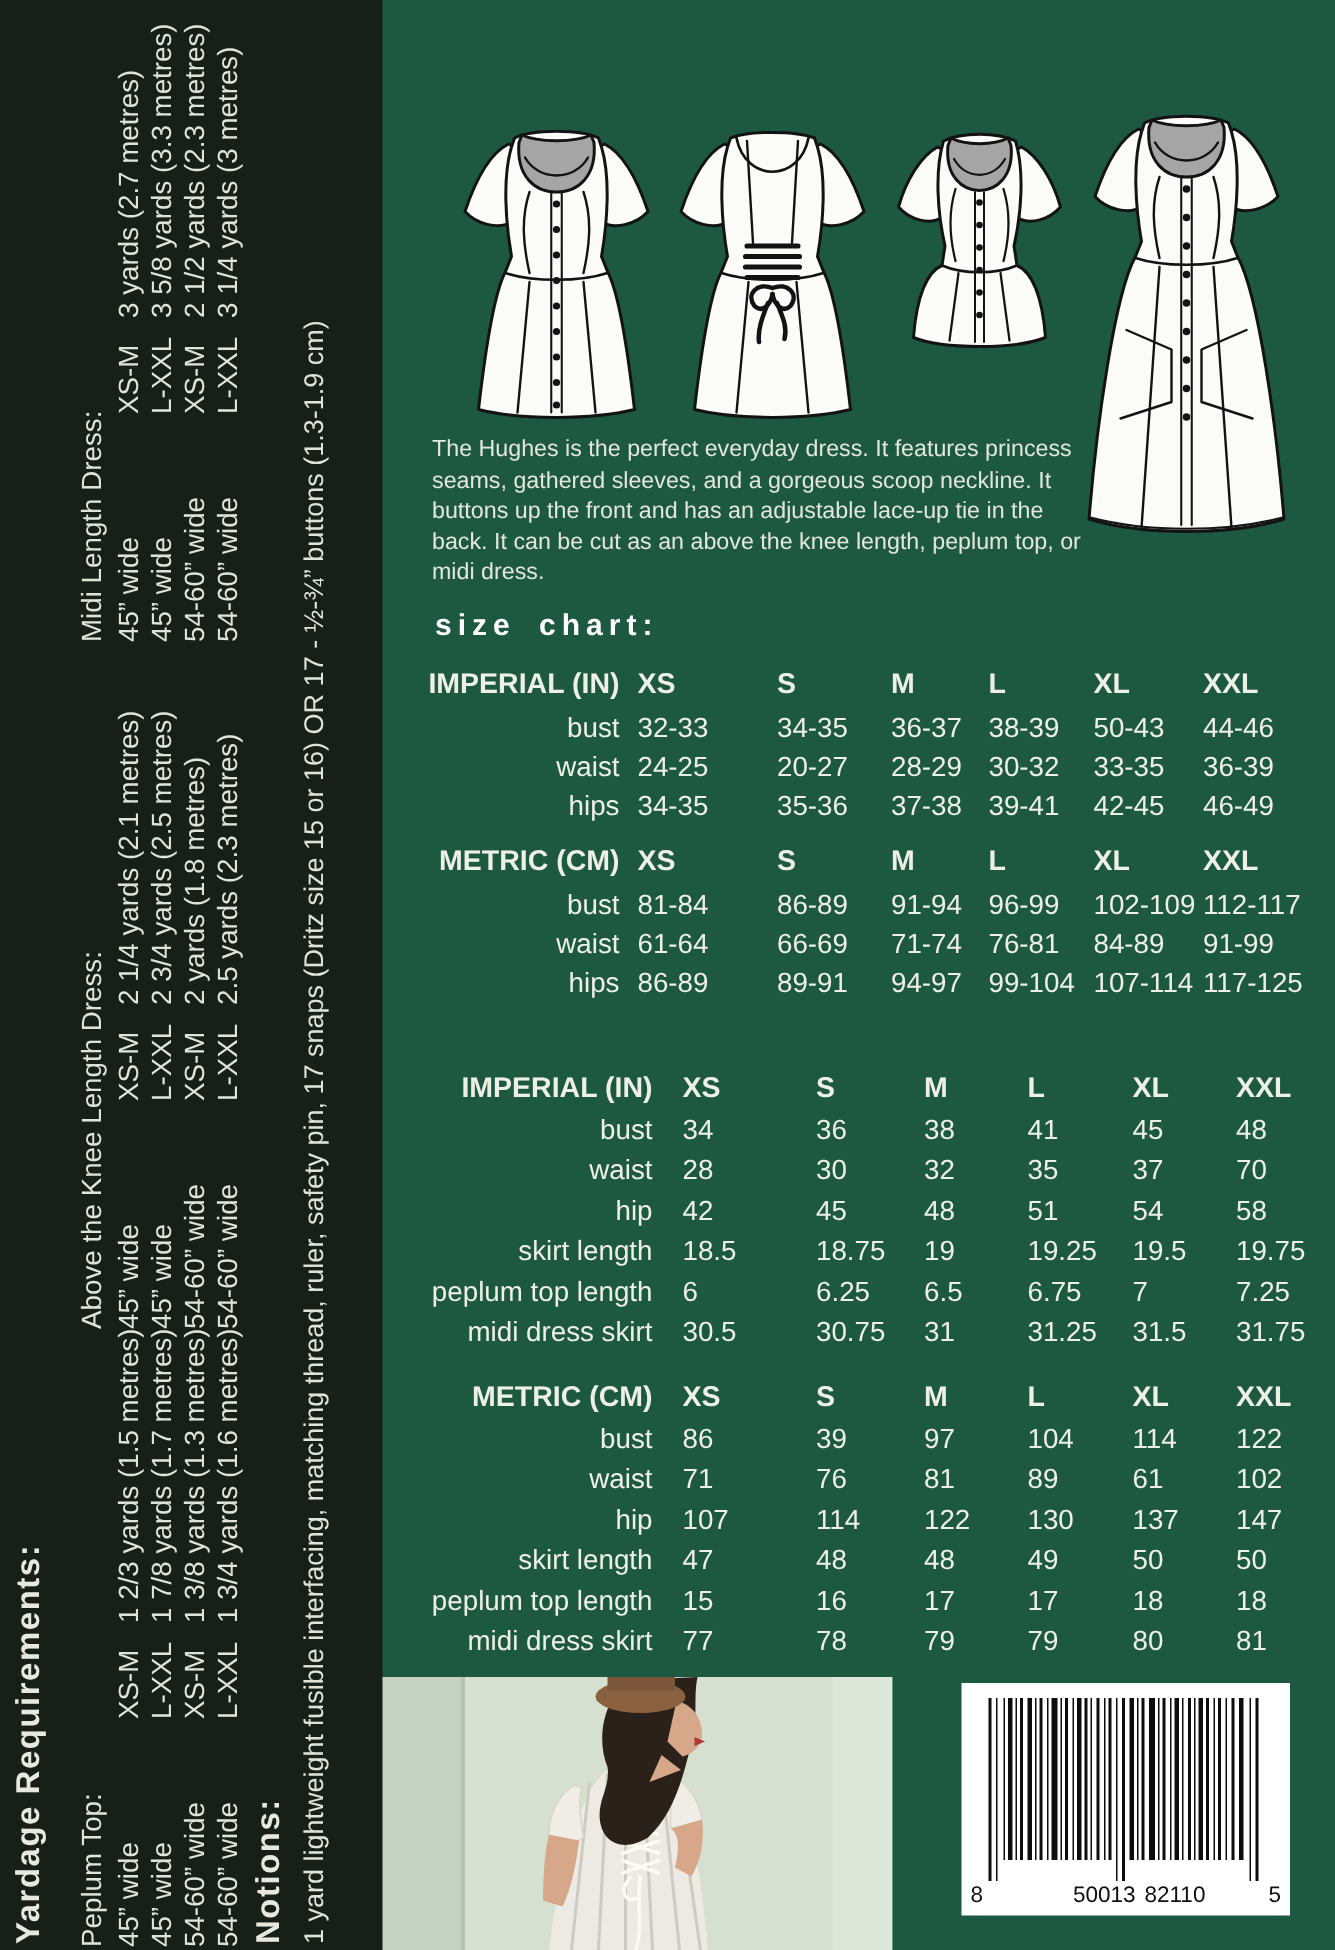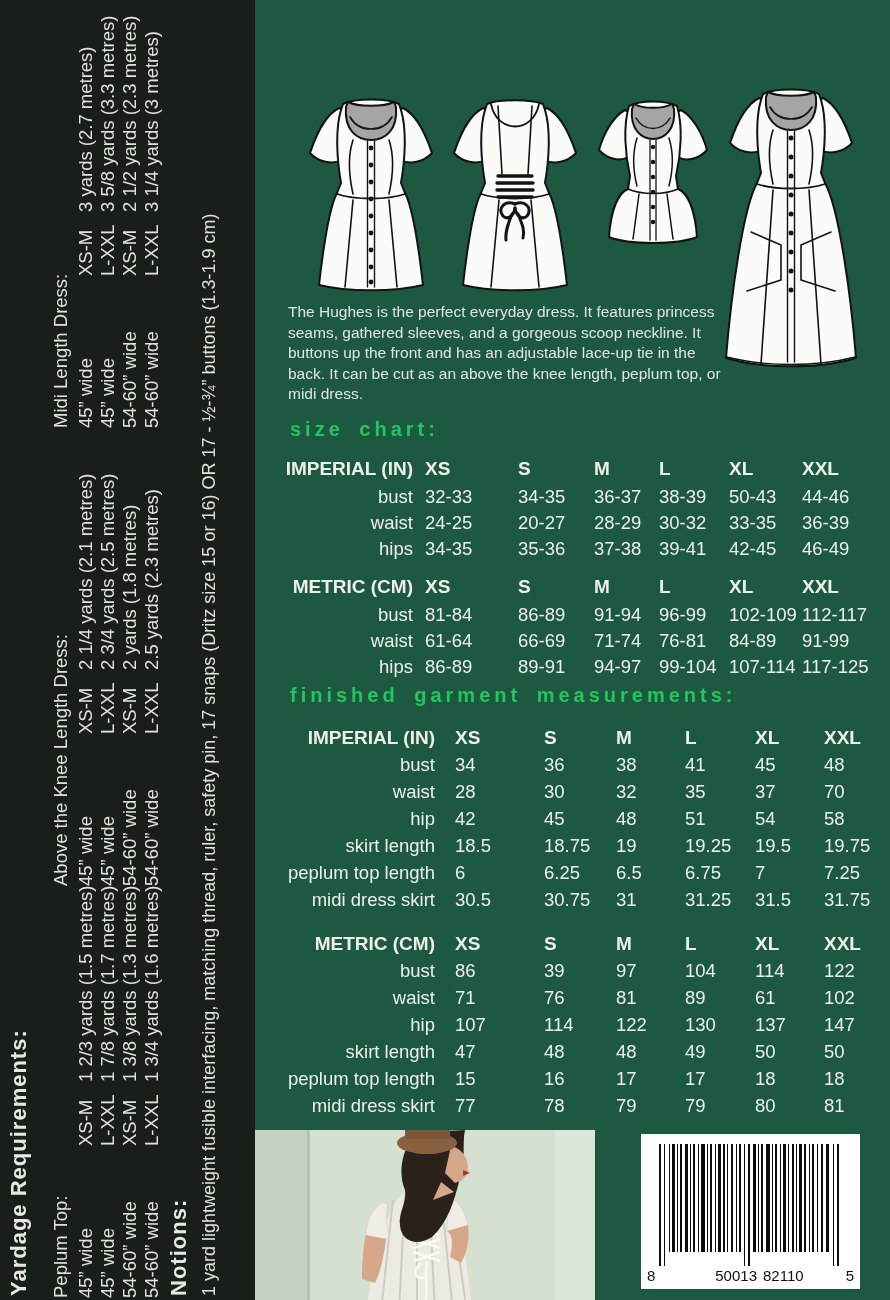--- a/index.html
+++ b/index.html
@@ -18,24 +18,24 @@
   .yardage-block .yb-title{margin-bottom:3px;}
   .yardage-row{display:flex;}
   .yardage-row .w{width:152px;flex:none;}
   .yardage-row .s{width:64px;flex:none;}
   .yardage-row .y{flex:1;white-space:nowrap;}
   .blk-0{left:2px;width:408px;}
   .blk-1{left:414px;width:454px;}
   .blk-2{left:872px;width:426px;}
 
   
-  .main{position:absolute;left:255px;top:12px;width:635px;height:1052px;}
+  .main{position:absolute;left:255px;top:0;width:635px;height:1052px;}
   .illustration{position:absolute;}
   .descr{position:absolute;left:33px;top:290px;width:434px;font-size:15.5px;line-height:20.5px;color:#e3e6de;}
-  .sec-heading{position:absolute;font-size:20px;font-weight:bold;letter-spacing:4px;word-spacing:6px;color:#22c55e;}
+  .sec-heading{position:absolute;font-size:20px;font-weight:bold;letter-spacing:4px;word-spacing:6px;color:#ffffff;}
   #size-chart-heading{left:35px;top:406px;}
   #fin-heading{left:35px;top:672px;}
 
   .meas-table{position:absolute;display:grid;color:#eef0e8;font-size:18.5px;}
   .meas-table .cell{height:26px;display:flex;align-items:center;white-space:nowrap;}
   .meas-table .hdr{font-weight:bold;font-size:19px;height:30px;}
   .meas-table .lbl{justify-content:flex-end;text-align:right;padding-left:32px;}
   .chart-grid{left:33px;grid-template-columns:137px 93px 76px 65px 70px 73px 66px;}
   .chart-grid .lbl{padding-right:12px;}
   .fin-grid{left:33px;grid-template-columns:167px 89px 72px 69px 70px 69px 66px;}
@@ -294,21 +294,20 @@
         <div class="cell">91-99</div>
         <div class="cell lbl">hips</div>
         <div class="cell">86-89</div>
         <div class="cell">89-91</div>
         <div class="cell">94-97</div>
         <div class="cell">99-104</div>
         <div class="cell">107-114</div>
         <div class="cell">117-125</div>
       </div>
 
-    <div class="sec-heading" id="fin-heading">finished garment measurements:</div>
     <div class="meas-table fin-grid" id="fin-imperial">
         <div class="cell hdr lbl">IMPERIAL (IN)</div>
         <div class="cell hdr">XS</div>
         <div class="cell hdr">S</div>
         <div class="cell hdr">M</div>
         <div class="cell hdr">L</div>
         <div class="cell hdr">XL</div>
         <div class="cell hdr">XXL</div>
         <div class="cell lbl">bust</div>
         <div class="cell">34</div>

